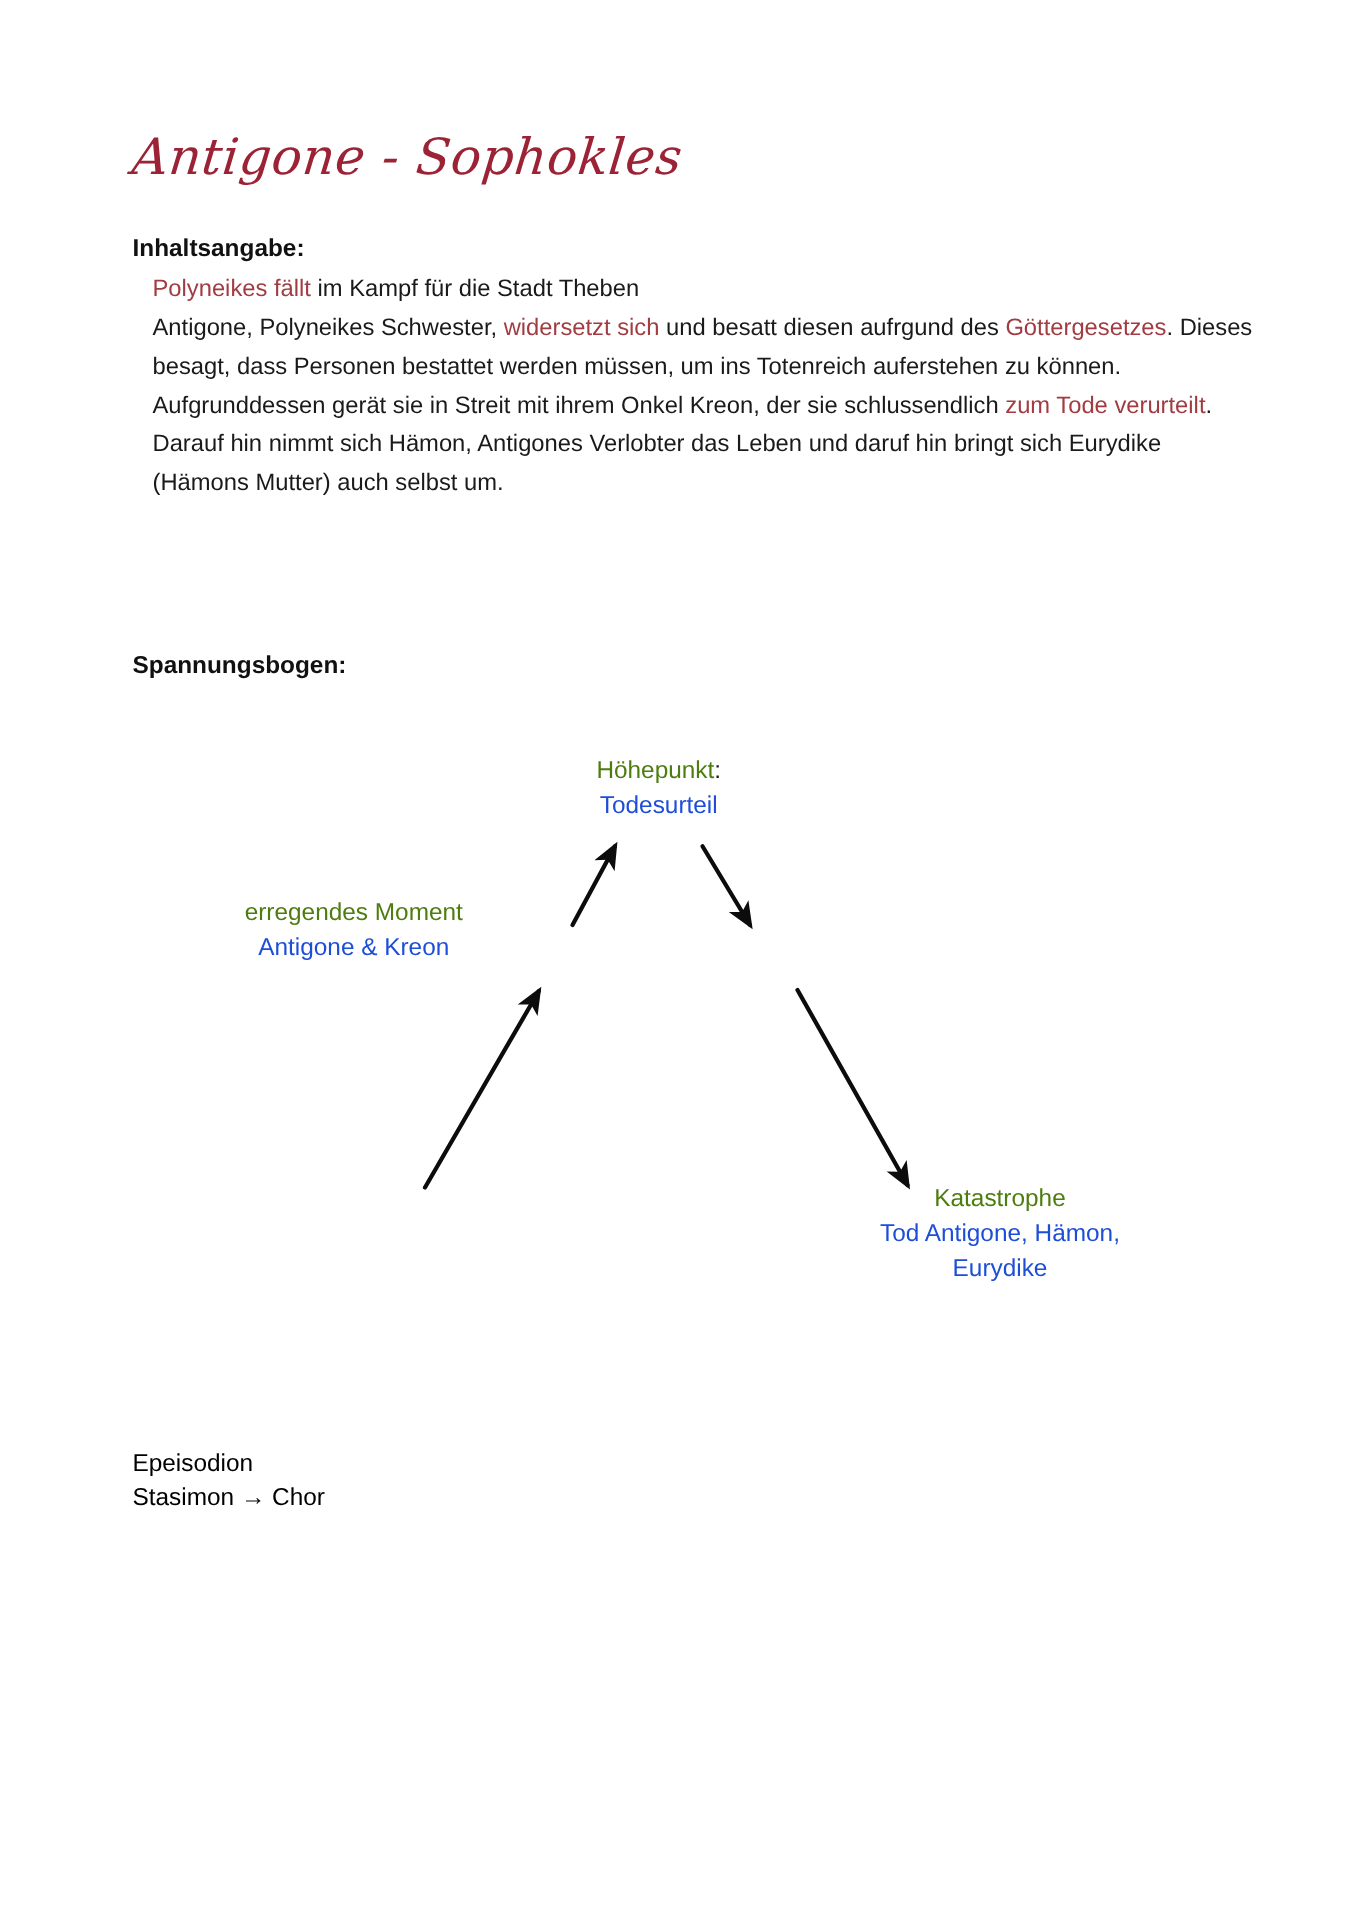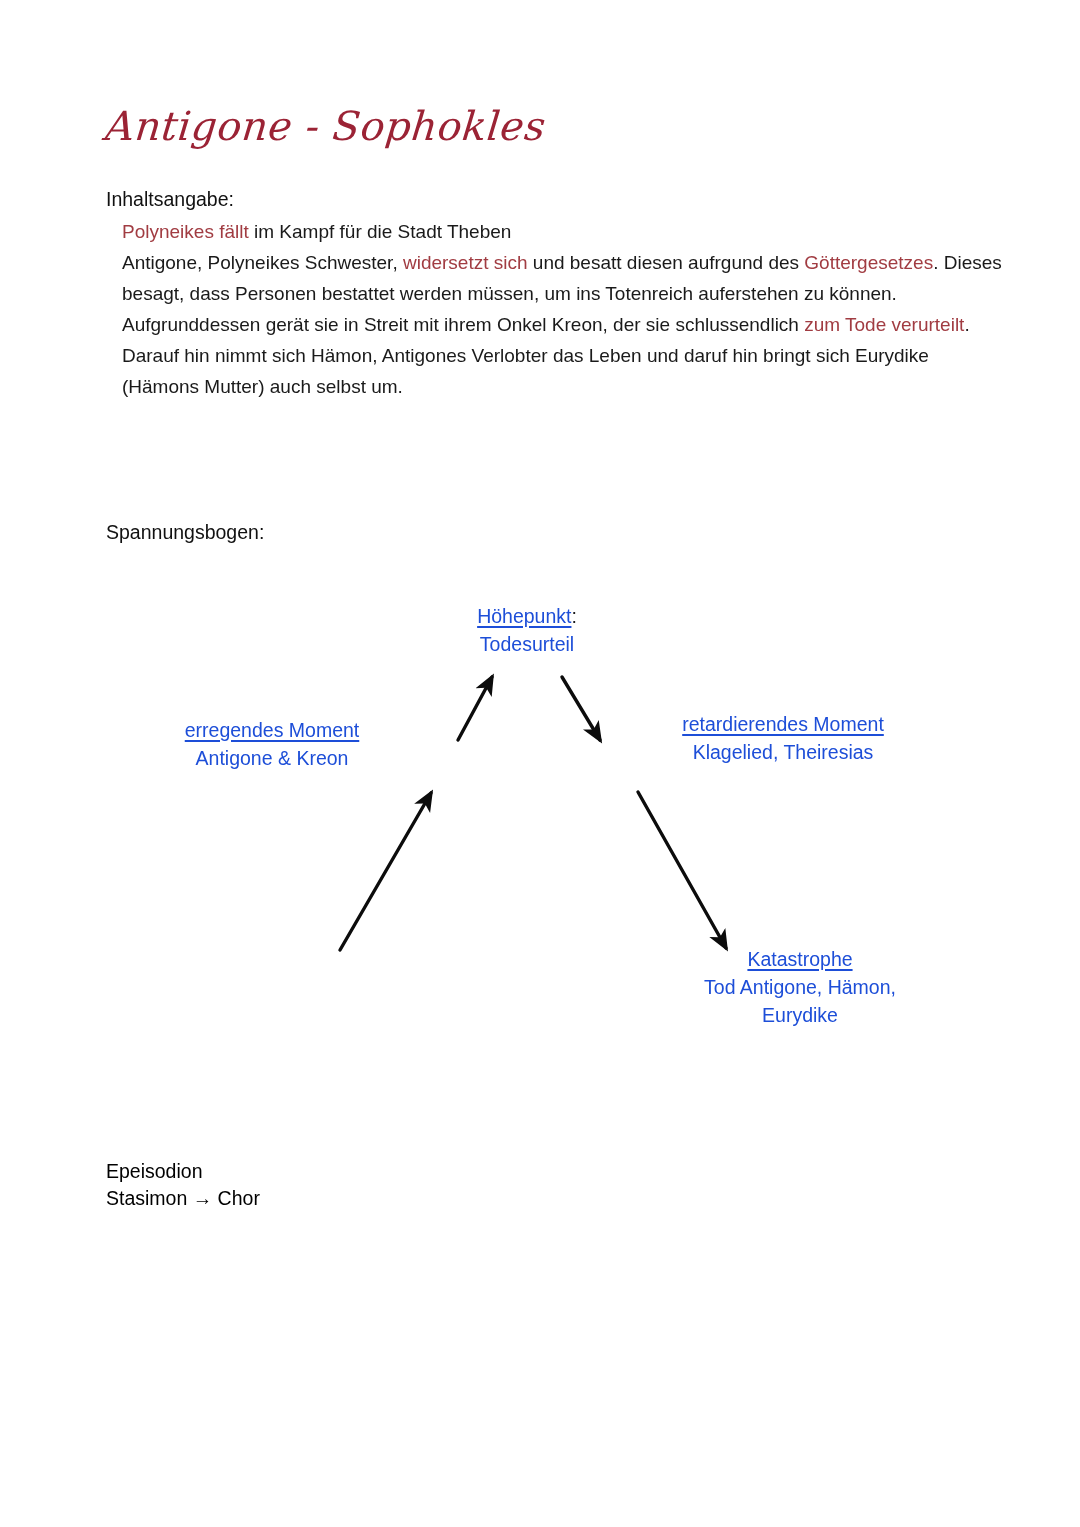--- a/index.html
+++ b/index.html
@@ -34,21 +34,21 @@
     color: #9b2335;
     white-space: nowrap;
     transform: skewX(-6deg);
   }
 
   
   .section-heading {
     position: absolute;
     left: 106px;
     font-size: 19.5px;
-    font-weight: normal;
+    font-weight: bold;
     color: #111111;
     white-space: nowrap;
   }
   #heading-inhaltsangabe { top: 188px; }
   #heading-spannungsbogen { top: 521px; }
 
   .body-block {
     position: absolute;
     left: 106px;
     top: 216px;
@@ -81,34 +81,33 @@
   .node {
     position: absolute;
     text-align: center;
     font-size: 19.5px;
     line-height: 28px;
     color: #1a1a1a;
     white-space: nowrap;
     transform: translateX(-50%);
   }
   .node .node-title {
-    color: #1d4ed8;
-    text-decoration: underline;
+    color: #4d7c0f;
     text-decoration-thickness: 1.6px;
     text-underline-offset: 3px;
   }
   .node .node-title-suffix {
     color: #1a1a1a;
   }
   .node .node-detail {
     color: #1d4ed8;
   }
 
   #node-hoehepunkt   { left: 527px; top: 42px; }
-  #node-erregendes   { left: 272px; top: 156px; }
+  #node-erregendes   { left: 283px; top: 156px; }
   #node-retardierend { left: 783px; top: 150px; }
   #node-exposition   { left: 244px; top: 385px; }
   #node-katastrophe  { left: 800px; top: 385px; }
 
   
   .footer-notes {
     position: absolute;
     left: 106px;
     top: 1158px;
     font-size: 19.5px;
@@ -158,26 +157,20 @@
       <div class="node-detail">Todesurteil</div>
     </div>
 
     <div class="node" id="node-erregendes">
       <div>
         <span class="node-title">erregendes Moment</span>
       </div>
       <div class="node-detail">Antigone &amp; Kreon</div>
     </div>
 
-    <div class="node" id="node-retardierend">
-      <div>
-        <span class="node-title">retardierendes Moment </span>
-      </div>
-      <div class="node-detail">Klagelied, Theiresias</div>
-    </div>
 
 
     <div class="node" id="node-katastrophe">
       <div>
         <span class="node-title">Katastrophe</span>
       </div>
       <div class="node-detail">Tod Antigone, Hämon,</div>
       <div class="node-detail">Eurydike</div>
     </div>
 

